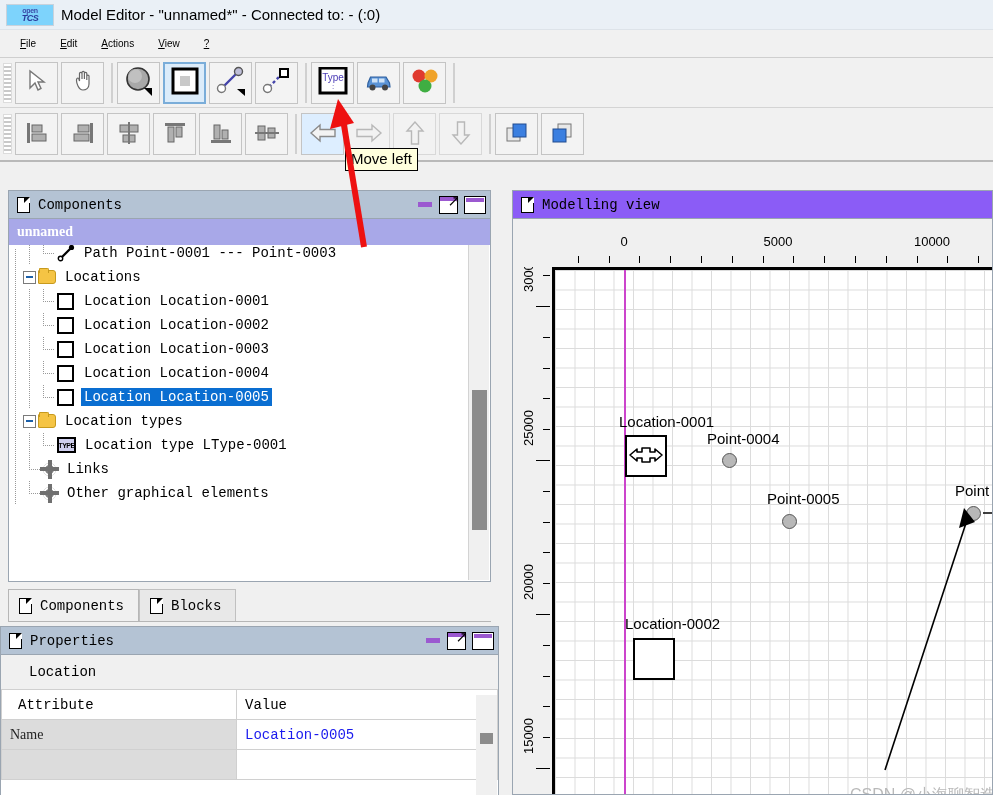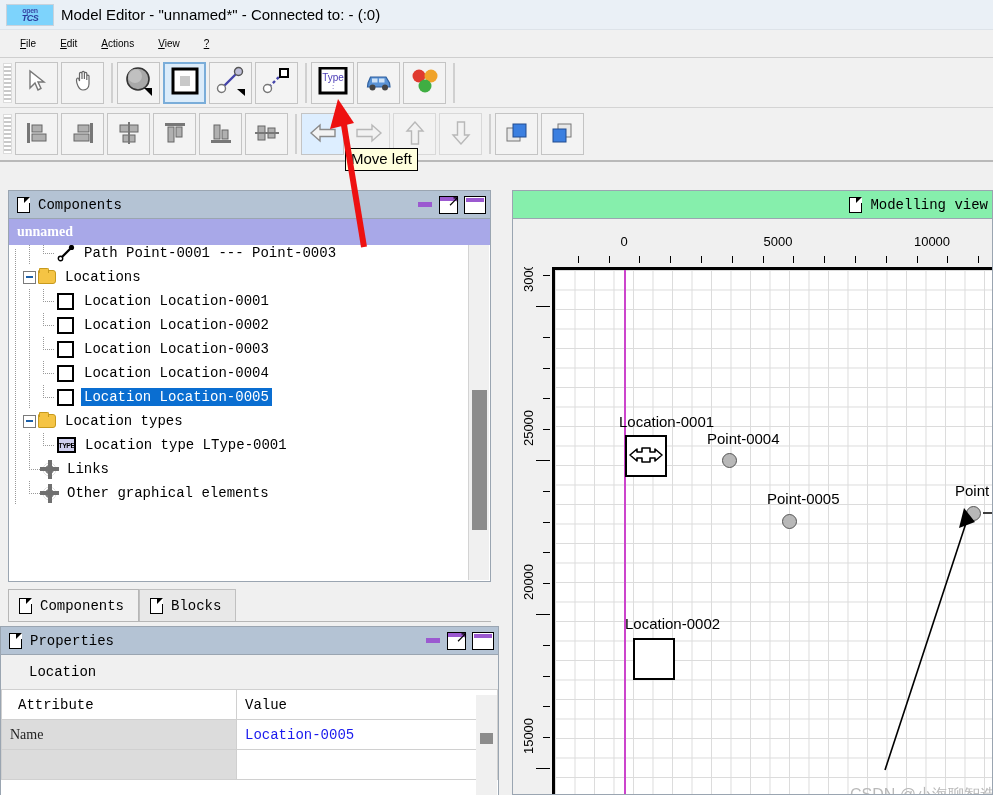--- a/index.html
+++ b/index.html
@@ -256,21 +256,21 @@
     height:30px;
   }
   .prop-table th { background:#fff; }
   .prop-table td.attr { background:#dcdcdc; font-family:"Liberation Serif", serif; color:#222;margin-left:9px;}
   .prop-table td.val { background:#fff; color:#1a1aee; }
   .prop-scrollbox { position:absolute; right:1px; top:68px; bottom:1px; width:21px; background:#f0f0f0;}
   .prop-scrollbox .sq { position:absolute; left:4px; top:38px; width:13px; height:11px; background:#8c8c8c;}
 
   
   #modelling-panel { left: 9px; top: 8px; width: 481px; height: 605px; }
-  .mv-title { background:#86efac;justify-content:flex-end; }
+  .mv-title { background:#8b5cf6; }
   .mv-body { position:absolute; left:0; right:0; top:28px; bottom:0; background:#f0f0f0; overflow:hidden;}
   .ruler-h {
     position:absolute; left:39px; top:0; right:0; height:48px;
     background:#f0f0f0; overflow:hidden;
   }
   .ruler-v {
     position:absolute; left:0; top:48px; width:39px; bottom:0;
     background:#f0f0f0; overflow:hidden;
   }
   .rh-label {

